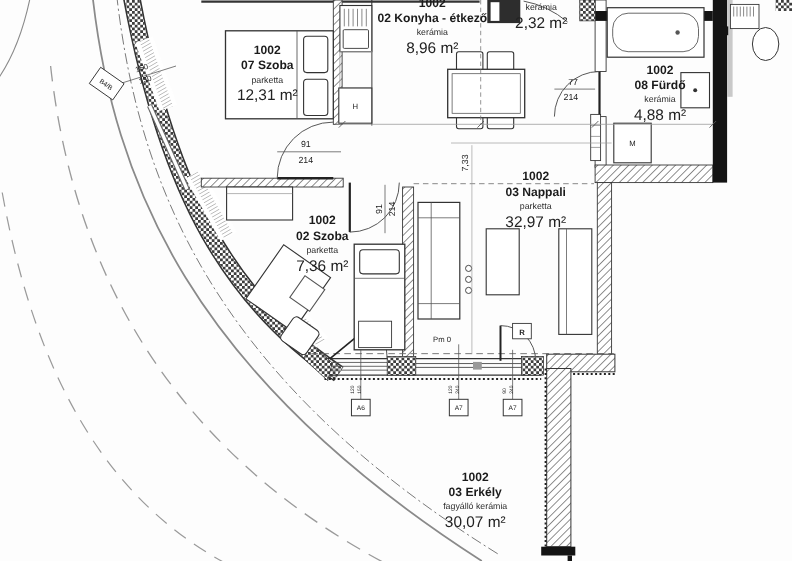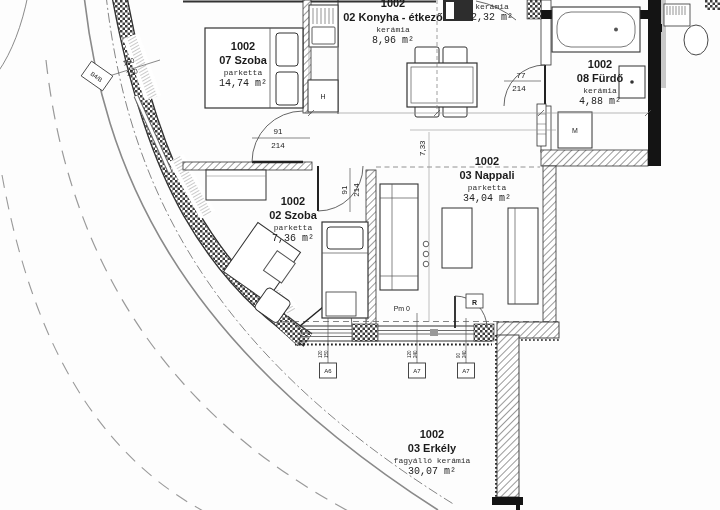--- a/index.html
+++ b/index.html
@@ -2,22 +2,22 @@
 <html><head>
 <meta charset="utf-8">
 <style>
   html,body{margin:0;padding:0;background:#fff;}
   .plan{position:relative;width:720px;height:510px;background:#fdfdfd;overflow:hidden;
         font-family:"Liberation Sans",sans-serif;}
   .plan svg{position:absolute;left:0;top:0;}
   .room-label{position:absolute;transform:translateX(-50%);text-align:center;color:#1b1b1b;
               line-height:1.25;white-space:nowrap;z-index:3;}
   .rl-b{font-weight:bold;font-size:11px;}
-  .rl-f{font-size:8px;color:#2e2e2e;font-family:Liberation Mono, monospace;}
-  .rl-a{font-size:10px;color:#222;font-family:Liberation Mono, monospace;}
+  .rl-f{font-size:8px;color:#2e2e2e;}
+  .rl-a{font-size:14px;color:#222;}
   .watermark{position:absolute;left:368px;top:258px;transform:translate(-50%,-50%);
              font-size:44px;font-weight:bold;letter-spacing:6px;z-index:2;
              color:rgba(195,195,195,0.42);text-shadow:0 0 1px rgba(130,130,130,0.5),0 1px 0 rgba(255,255,255,0.8);
              white-space:nowrap;}
   svg text{fill:#222;}
 </style>
 </head>
 <body>
 
 <div class="plan">
@@ -288,21 +288,21 @@
     <rect x="466" y="294" width="17" height="14" fill="#fff" stroke="#333" stroke-width="0.8"></rect>
     <text x="474.5" y="304.5" font-weight="bold">R</text>
   </g>
 </svg>
 
 
 <div class="room-label" style="left:243px;top:40px">
   <div class="rl-b">1002</div>
   <div class="rl-b">07 Szoba</div>
   <div class="rl-f">parketta</div>
-  <div class="rl-a">14,74 m²</div>
+  <div class="rl-a">12,31 m²</div>
 </div>
 
 <div class="room-label" style="left:393px;top:-3px">
   <div class="rl-b">1002</div>
   <div class="rl-b">02 Konyha - étkező</div>
   <div class="rl-f">kerámia</div>
   <div class="rl-a">8,96 m²</div>
 </div>
 
 <div class="room-label" style="left:492px;top:2px">
@@ -314,21 +314,21 @@
   <div class="rl-b">1002</div>
   <div class="rl-b">08 Fürdő</div>
   <div class="rl-f">kerámia</div>
   <div class="rl-a">4,88 m²</div>
 </div>
 
 <div class="room-label" style="left:487px;top:155px">
   <div class="rl-b">1002</div>
   <div class="rl-b">03 Nappali</div>
   <div class="rl-f">parketta</div>
-  <div class="rl-a">34,04 m²</div>
+  <div class="rl-a">32,97 m²</div>
 </div>
 
 <div class="room-label" style="left:293px;top:195px">
   <div class="rl-b">1002</div>
   <div class="rl-b">02 Szoba</div>
   <div class="rl-f">parketta</div>
   <div class="rl-a">7,36 m²</div>
 </div>
 
 <div class="room-label" style="left:432px;top:428px">

